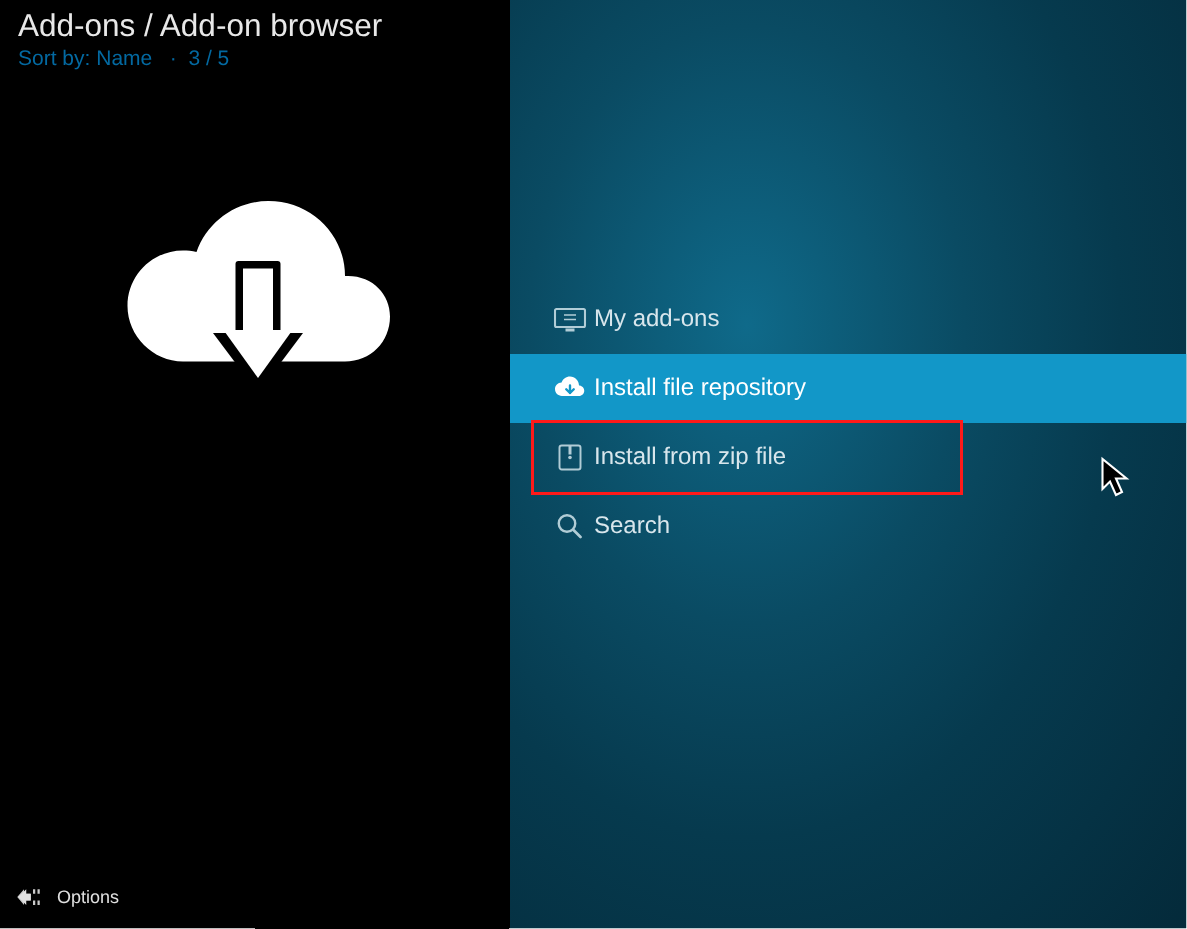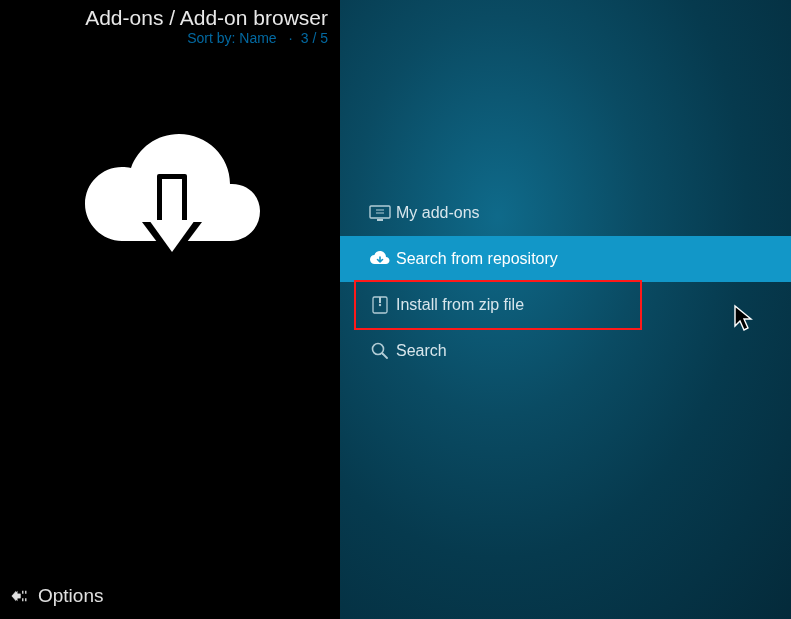--- a/index.html
+++ b/index.html
@@ -2,21 +2,20 @@
 <html><head>
 <meta charset="utf-8">
 <style>
   * { margin: 0; padding: 0; box-sizing: border-box; }
   html, body { width: 791px; height: 619px; overflow: hidden; font-family: Arial, sans-serif; }
   .app {
     display: flex;
     width: 791px;
     height: 619px;
     position: relative;
-    text-align: right;
   }
   .left-panel {
     width: 340px;
     height: 100%;
     background: #000;
     color: #fff;
     position: relative;
     display: flex;
     flex-direction: column;
   }
@@ -40,21 +39,21 @@
     padding-top: 60px;
   }
   .options {
     position: absolute;
     bottom: 12px;
     left: 10px;
     display: flex;
     align-items: center;
     gap: 10px;
     color: #e0e0e0;
-    font-size: 19px;
+    font-size: 12px;
   }
   .right-panel {
     flex: 1;
     height: 100%;
     background: radial-gradient(ellipse at 35% 35%, #0f6a8a 0%, #0a4b63 35%, #063a4e 60%, #042a3a 100%);
     position: relative;
     color: #e6eef2;
   }
   .menu {
     position: absolute;
@@ -143,21 +142,21 @@
       </div>
 
 
       <div class="menu-item selected">
         <span class="icon-slot">
           <svg width="24" height="20" viewBox="0 0 24 20">
               <path fill="#ffffff" d="M18 8c0-3.3-2.7-6-6-6-2.6 0-4.8 1.6-5.6 4C3.9 6 2 8 2 10.4 2 13 4 15 6.6 15H18c1.9 0 3.5-1.6 3.5-3.5S19.9 8 18 8z"></path>
               <path d="M12 8v5m0 0l-2.5-2.5M12 13l2.5-2.5" stroke="#1297c8" stroke-width="1.6" fill="none" stroke-linecap="round"></path>
             </svg>
         </span>
-        <span>Search from repository</span>
+        <span>Install file repository</span>
       </div>
 
       <div class="menu-item">
         <span class="icon-slot">
           <svg width="20" height="20" viewBox="0 0 20 20">
               <rect x="3" y="2" width="14" height="16" rx="1.5" fill="none" stroke="#cfe3ea" stroke-width="1.3"></rect>
               <path d="M9 2v6h2V2" fill="#cfe3ea"></path>
               <circle cx="10" cy="10" r="1.2" fill="#cfe3ea"></circle>
             </svg>
         </span>

